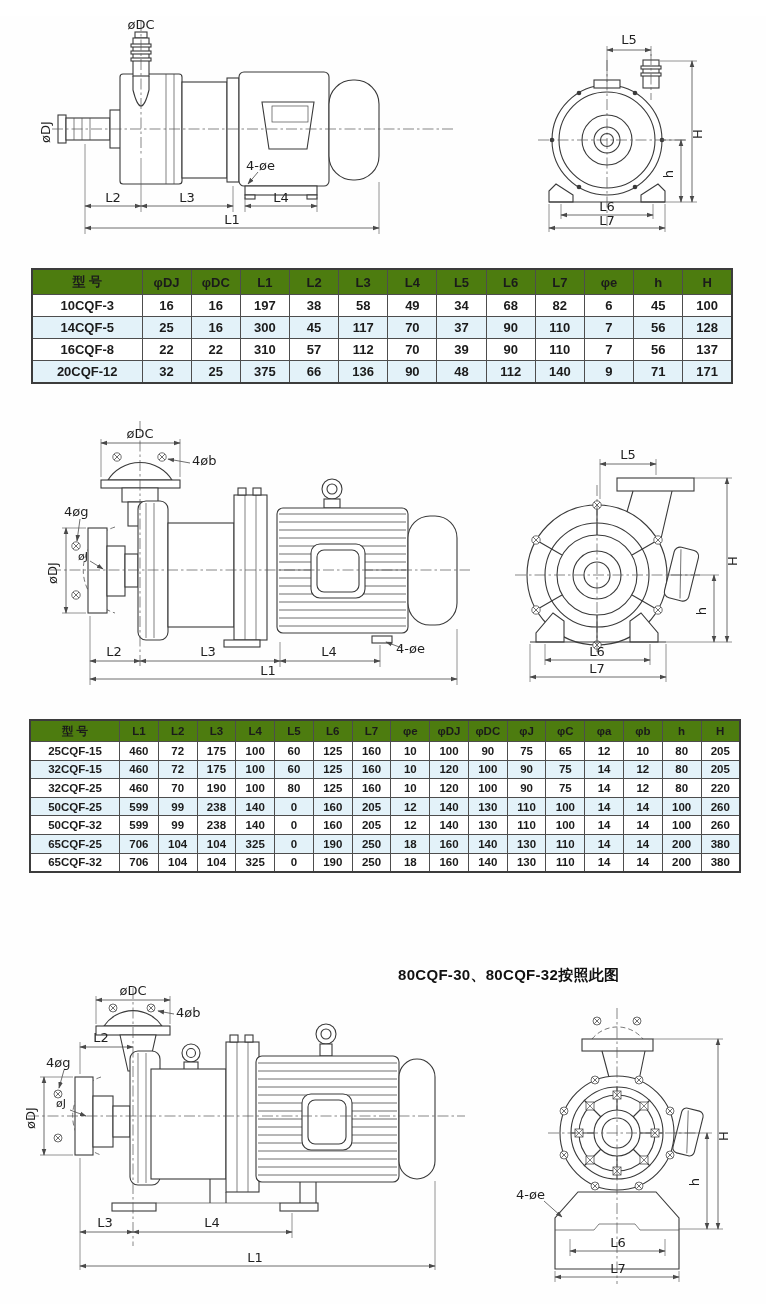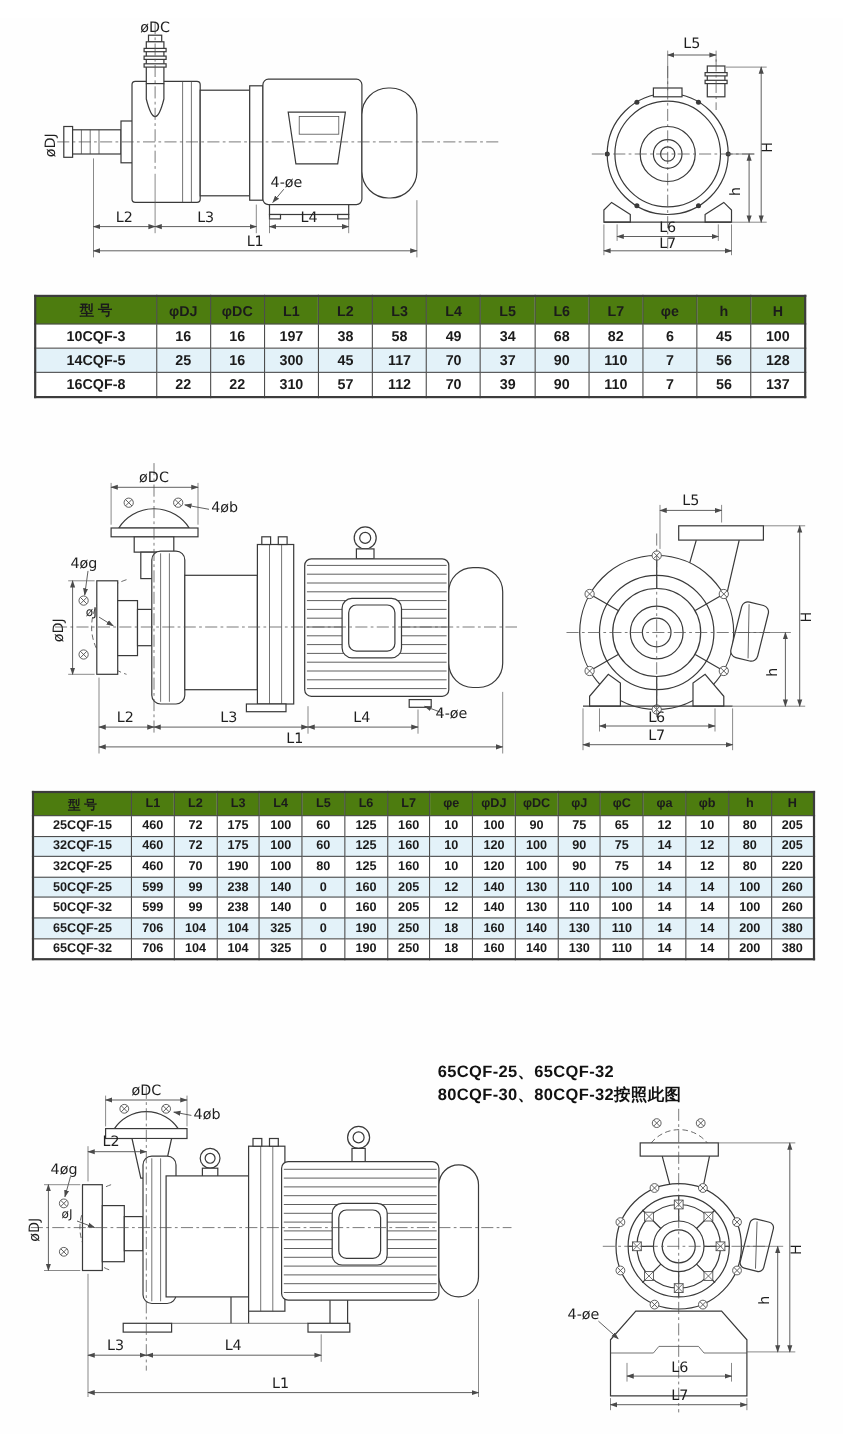--- a/index.html
+++ b/index.html
@@ -195,20 +195,35 @@
             <td>57</td>
             <td>112</td>
             <td>70</td>
             <td>39</td>
             <td>90</td>
             <td>110</td>
             <td>7</td>
             <td>56</td>
             <td>137</td>
           </tr>
+          <tr>
+            <td>20CQF-12</td>
+            <td>32</td>
+            <td>25</td>
+            <td>375</td>
+            <td>66</td>
+            <td>136</td>
+            <td>90</td>
+            <td>48</td>
+            <td>112</td>
+            <td>140</td>
+            <td>9</td>
+            <td>71</td>
+            <td>171</td>
+          </tr>
         </tbody>
     </table>
   </div>
 
   <svg id="d2" width="766" height="300" viewBox="0 0 766 300">
     <defs>
       <marker id="ar2" viewBox="0 0 10 10" refX="9" refY="5" markerWidth="8.5" markerHeight="8.5" orient="auto-start-reverse">
         <path d="M0,1.6 L10,5 L0,8.4 Z" fill="#4a4a4a"></path>
       </marker>
       <g id="b2">
@@ -481,21 +496,20 @@
             <td>14</td>
             <td>14</td>
             <td>200</td>
             <td>380</td>
           </tr>
         </tbody>
     </table>
   </div>
 
   <div class="note">
-    <div>65CQF-25、65CQF-32</div>
     <div>80CQF-30、80CQF-32按照此图</div>
   </div>
 
   <svg id="d3" width="766" height="336" viewBox="0 0 766 336">
     <defs>
       <marker id="ar3" viewBox="0 0 10 10" refX="9" refY="5" markerWidth="8.5" markerHeight="8.5" orient="auto-start-reverse">
         <path d="M0,1.6 L10,5 L0,8.4 Z" fill="#4a4a4a"></path>
       </marker>
       <g id="b3">
           <circle r="4" fill="#fff" stroke="#4a4a4a" stroke-width="0.8"></circle>

